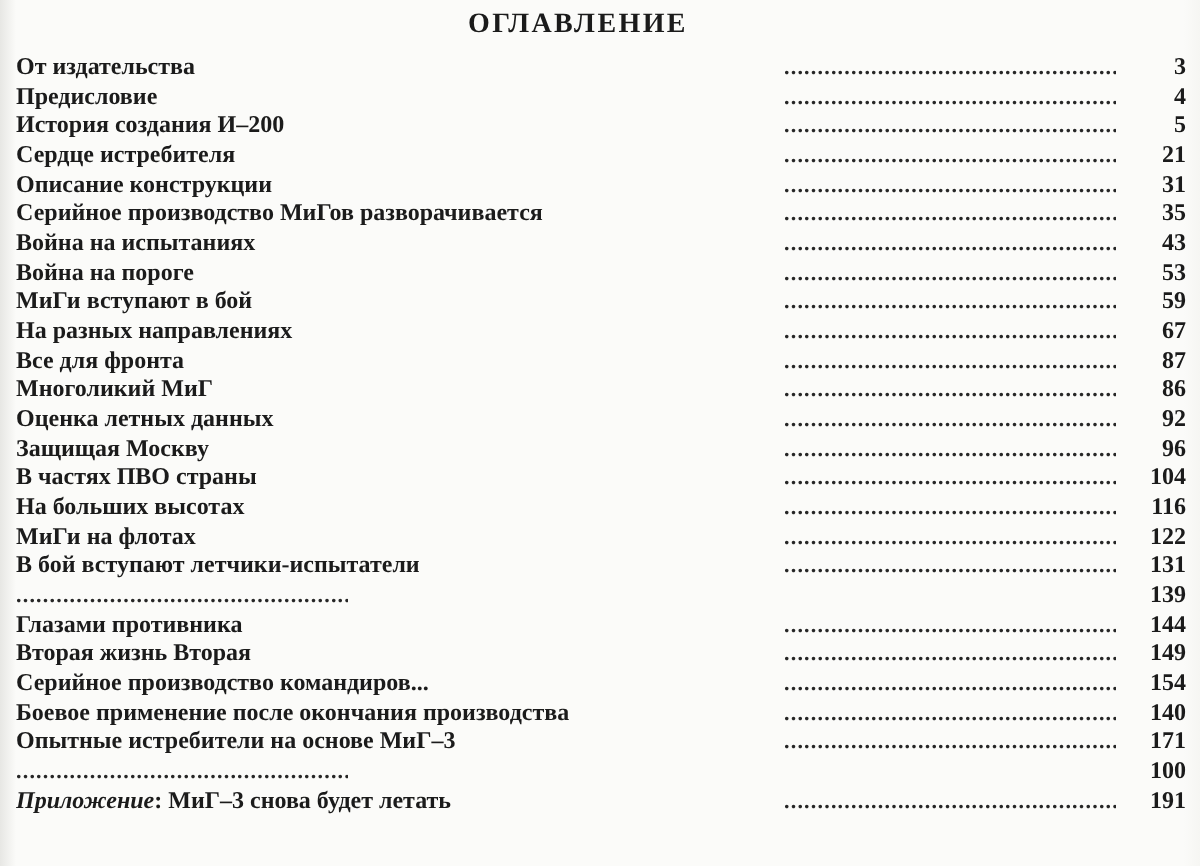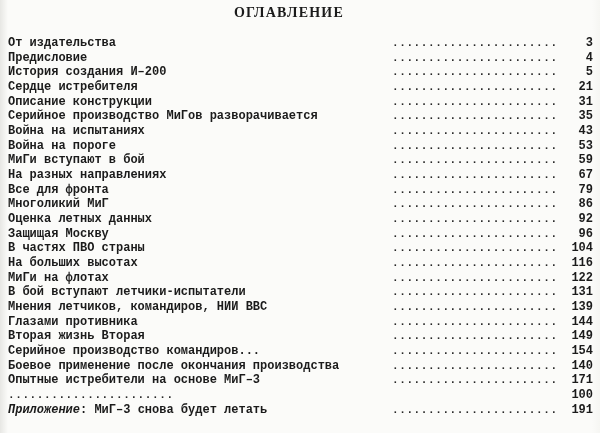--- a/index.html
+++ b/index.html
@@ -23,24 +23,23 @@
   .title {
     padding-top: 5px;
     padding-right: 22px;
     text-align: center;
     font-size: 14px;
     font-weight: bold;
     letter-spacing: 1.2px;
     line-height: 16px;
   }
   .toc {
-    margin-top: 15px;
+    margin-top: 5px;
     padding-left: 8px;
     padding-right: 7px;
-    font-family: Liberation Mono, monospace;
   }
   .row {
     display: flex;
     align-items: baseline;
     height: 14.68px;
     line-height: 14.68px;
     font-size: 12px;
     font-weight: bold;
     white-space: nowrap;
   }
@@ -128,21 +127,21 @@
 
   <div class="row">
     <span class="label"><span class="t">На разных направлениях</span></span>
     <span class="dots">........................................................................................................................</span>
     <span class="page-num">67</span>
   </div>
 
   <div class="row">
     <span class="label"><span class="t">Все для фронта</span></span>
     <span class="dots">........................................................................................................................</span>
-    <span class="page-num">79</span>
+    <span class="page-num">87</span>
   </div>
 
   <div class="row">
     <span class="label"><span class="t">Многоликий МиГ</span></span>
     <span class="dots">........................................................................................................................</span>
     <span class="page-num">86</span>
   </div>
 
   <div class="row">
     <span class="label"><span class="t">Оценка летных данных</span></span>
@@ -174,21 +173,20 @@
     <span class="page-num">122</span>
   </div>
 
   <div class="row">
     <span class="label"><span class="t">В бой вступают летчики-испытатели</span></span>
     <span class="dots">........................................................................................................................</span>
     <span class="page-num">131</span>
   </div>
 
   <div class="row">
-    <span class="label"><span class="t">Мнения летчиков, командиров, НИИ ВВС</span></span>
     <span class="dots">........................................................................................................................</span>
     <span class="page-num">139</span>
   </div>
 
   <div class="row">
     <span class="label"><span class="t">Глазами противника</span></span>
     <span class="dots">........................................................................................................................</span>
     <span class="page-num">144</span>
   </div>
 

